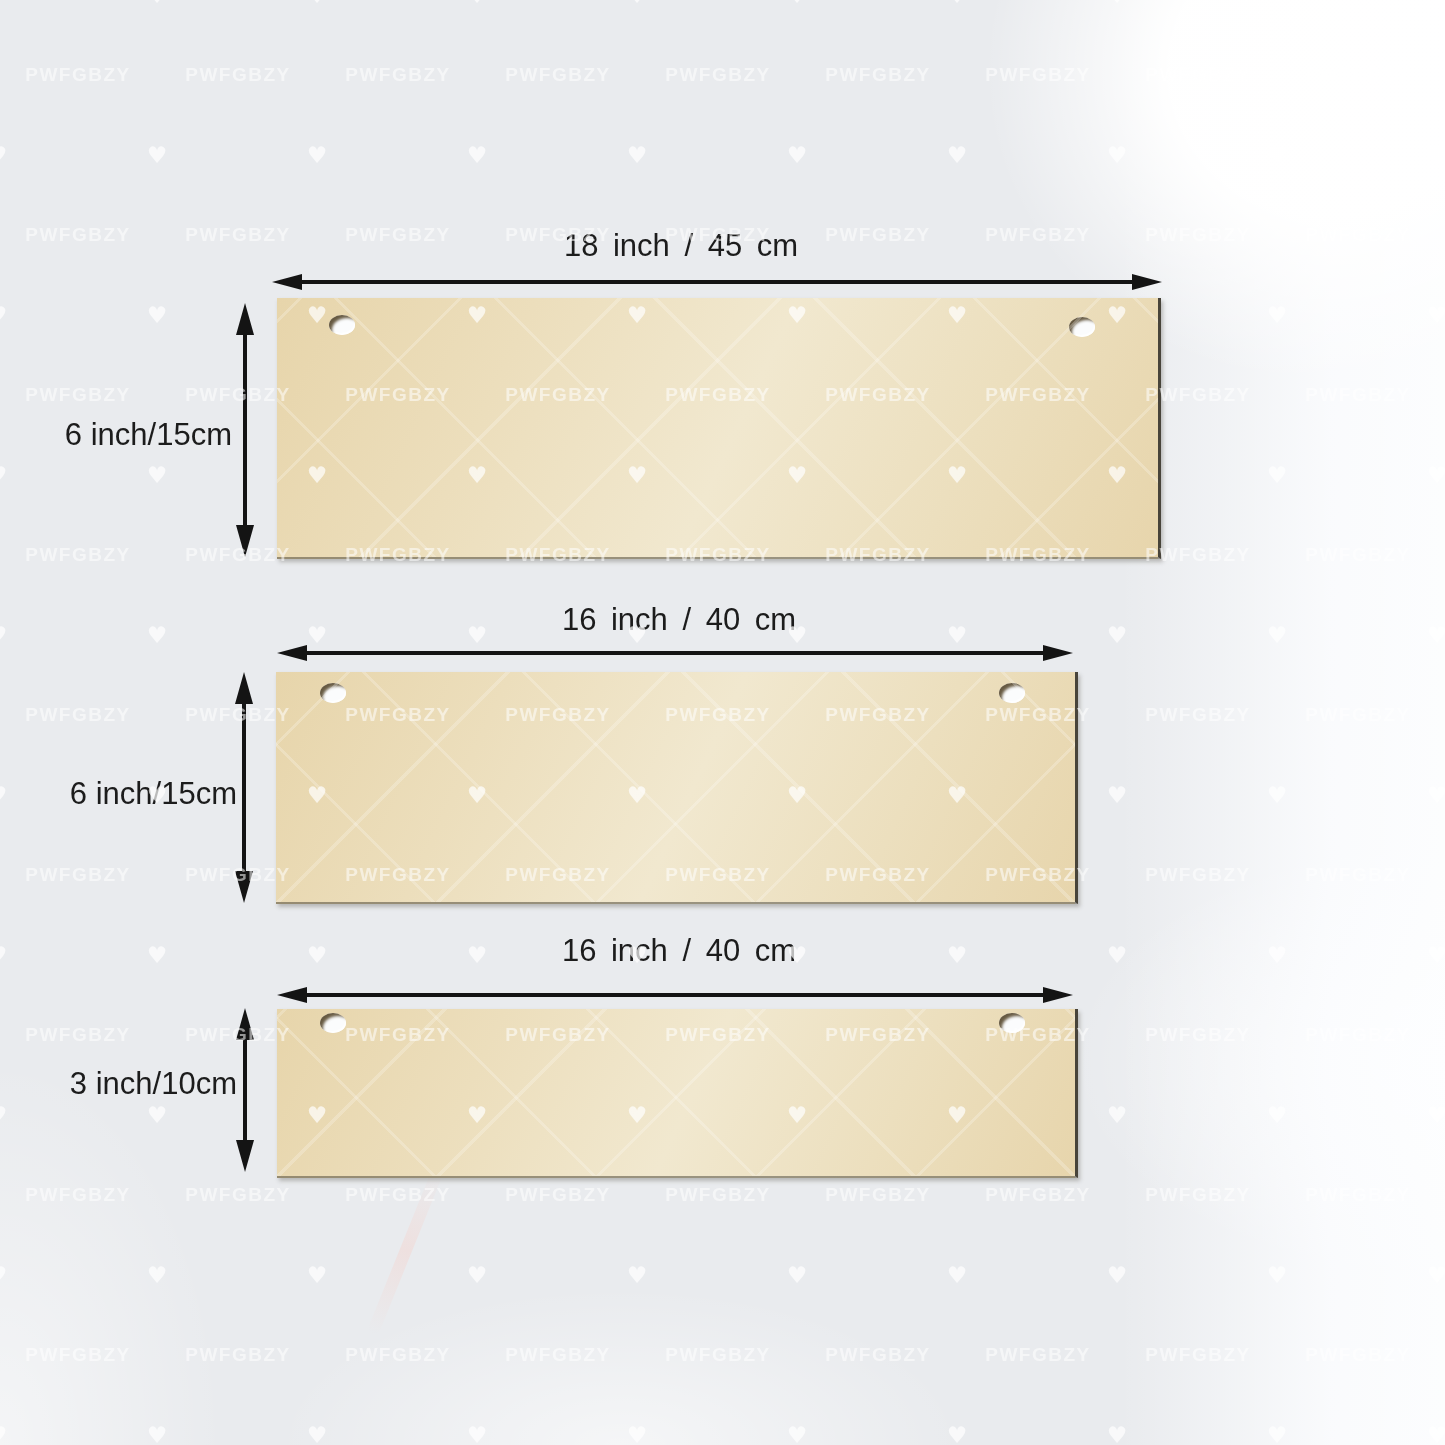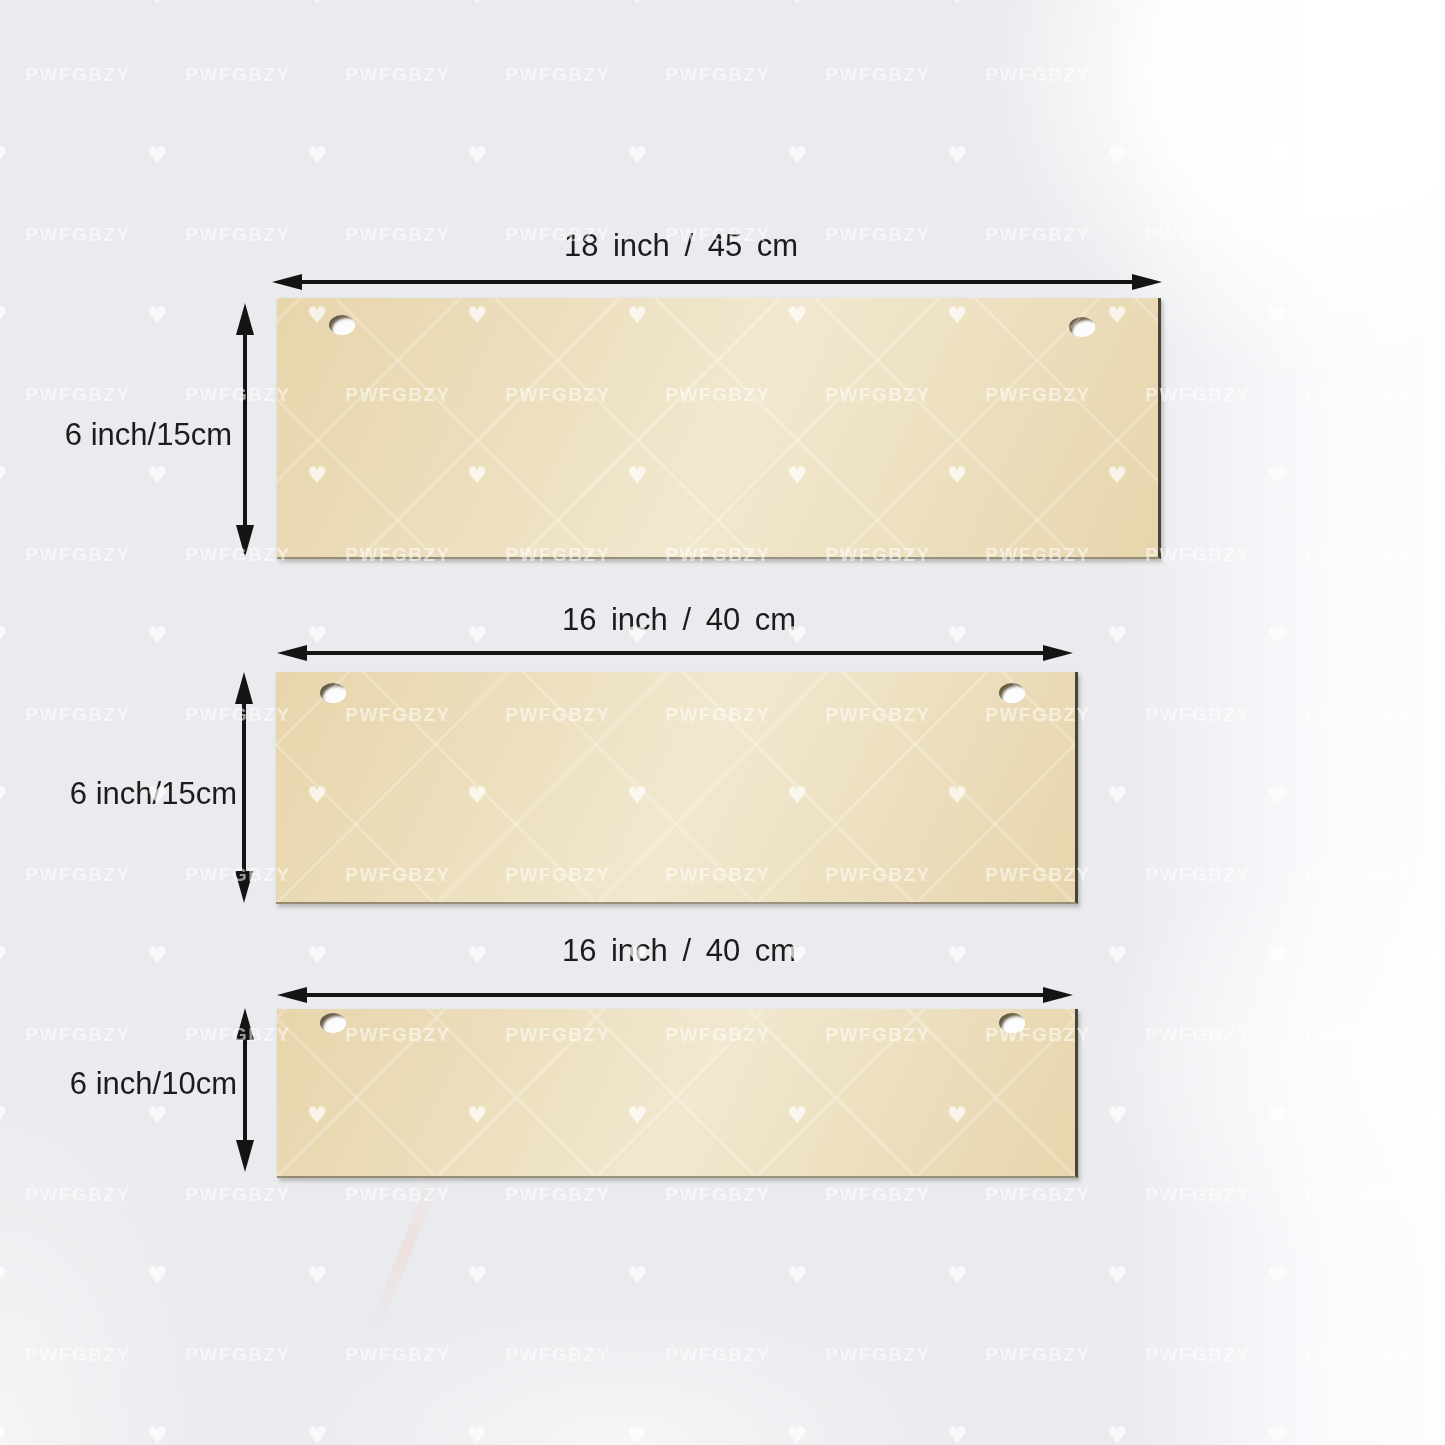--- a/index.html
+++ b/index.html
@@ -111,21 +111,21 @@
   <div class="arrow-h" style="left:277px;top:983px;width:796px;">
     <i class="head l"></i>
       <i class="shaft"></i>
       <i class="head r"></i>
   </div>
   <div class="arrow-v" style="left:233px;top:1008px;height:164px;">
     <i class="head t"></i>
       <i class="shaft"></i>
       <i class="head b"></i>
   </div>
-  <div class="dim-label h" style="right:1208px;top:1066px;">6 inch/10cm</div>
+  <div class="dim-label h" style="right:1208px;top:1066px;">3 inch/10cm</div>
   <div class="plaque" style="left:277px;top:1009px;width:798px;height:167px;">
     <span class="hole" style="left:43px;top:4px;"></span>
     <span class="hole" style="left:722px;top:4px;"></span>
   </div>
 
   <div class="wm-layer">
       <span class="wm wm-heart" style="left: -3px; top: -5px;">♥</span>
       <span class="wm wm-text" style="left: 78px; top: 75px;">PWFGBZY</span>
       <span class="wm wm-heart" style="left: 157px; top: -5px;">♥</span>
       <span class="wm wm-text" style="left: 238px; top: 75px;">PWFGBZY</span>

